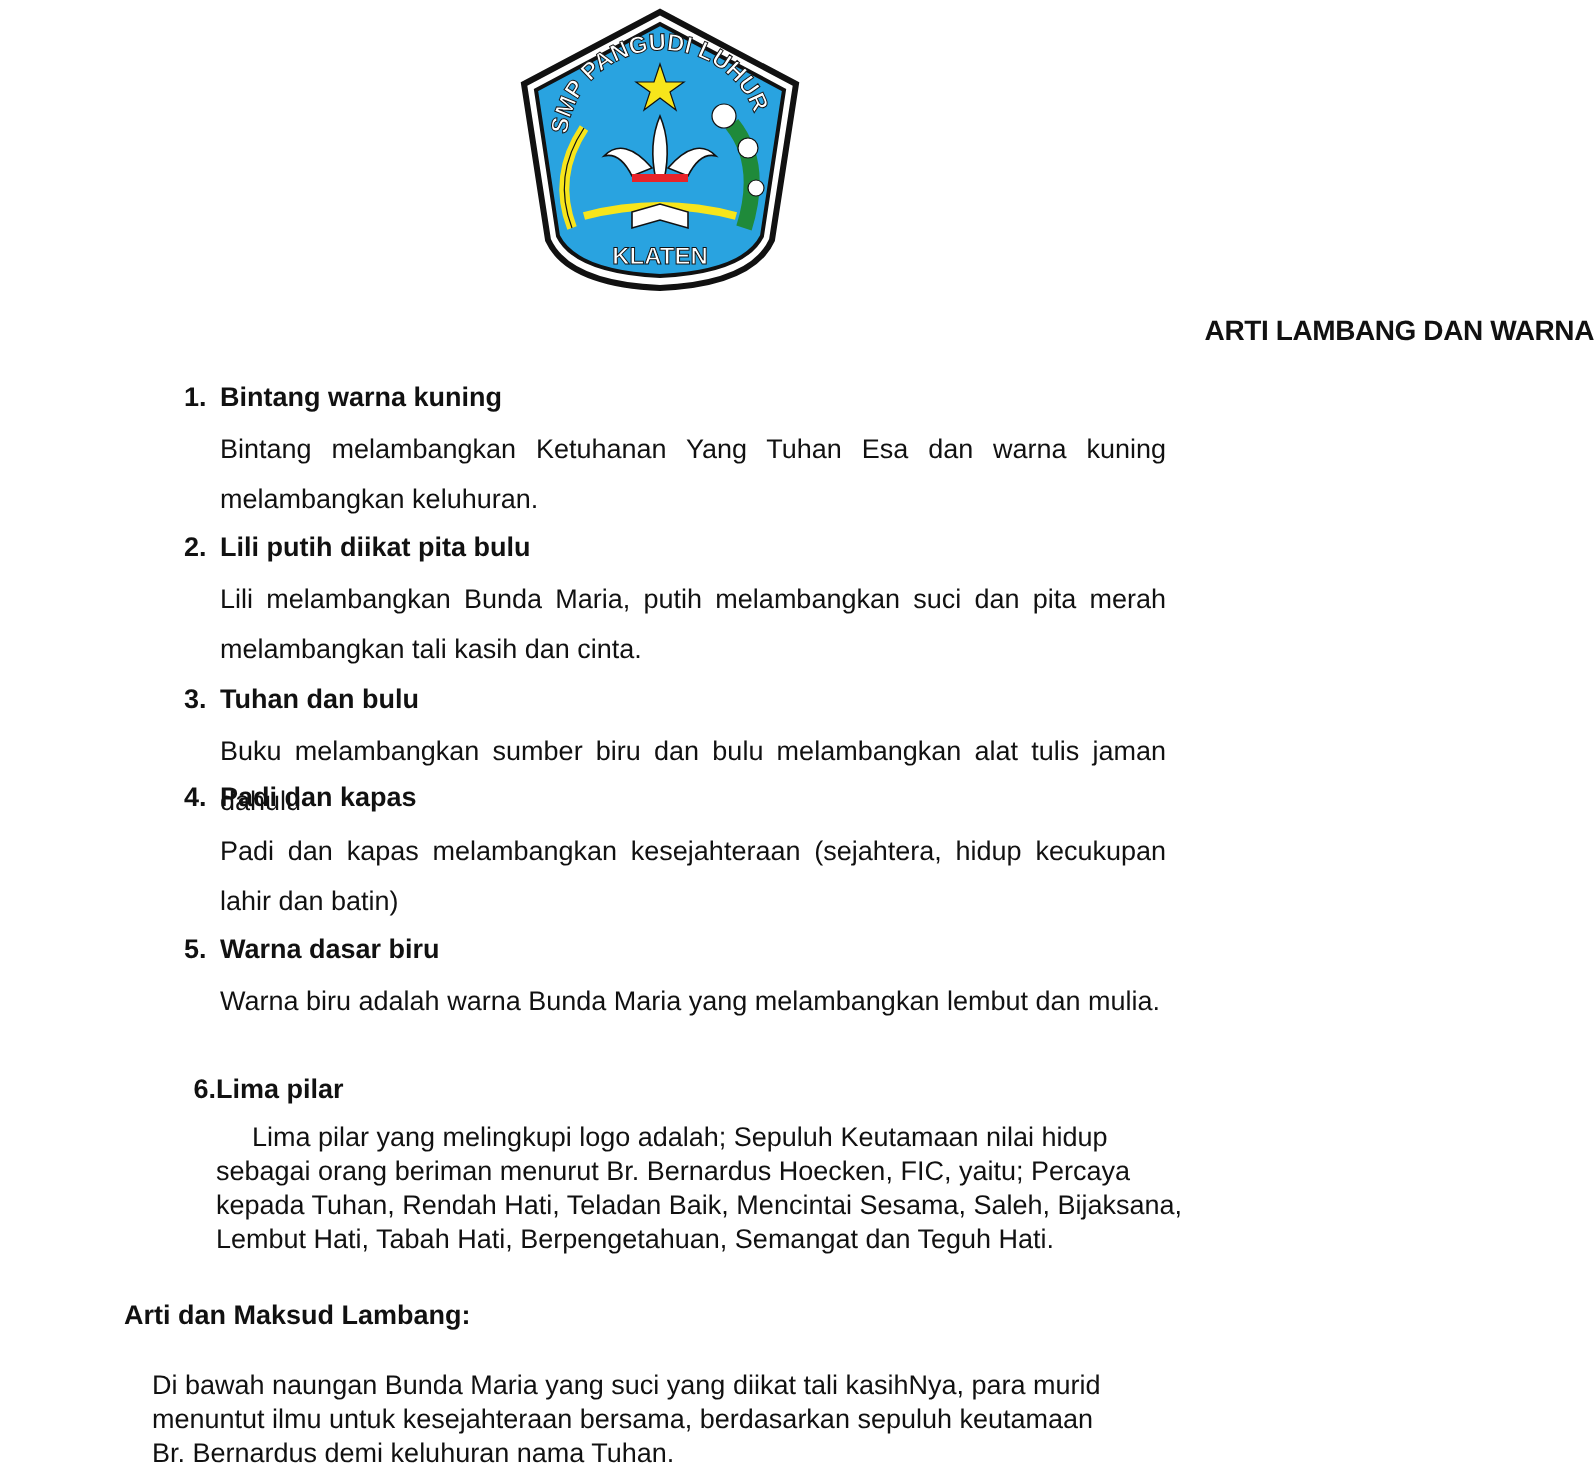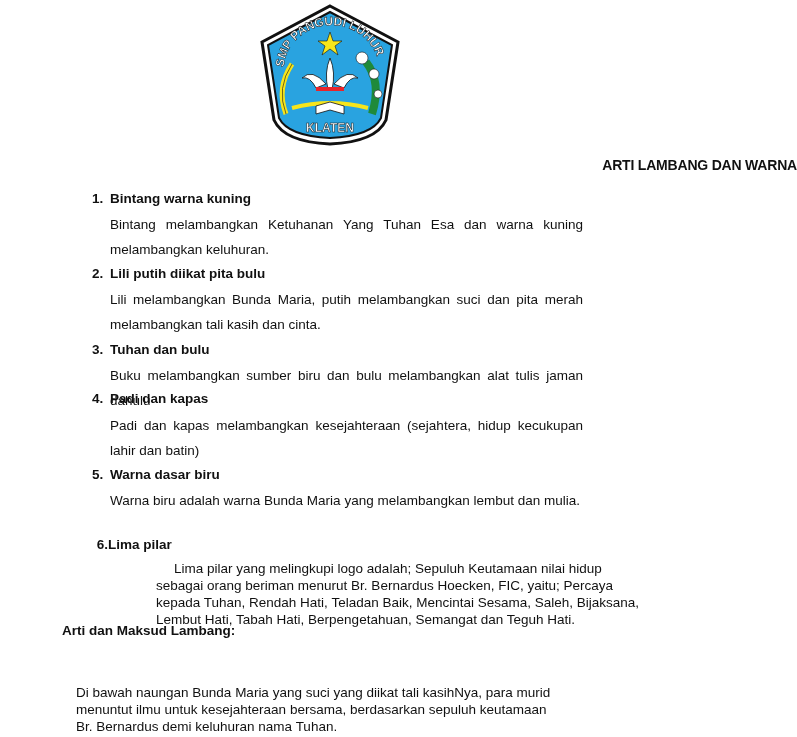--- a/index.html
+++ b/index.html
@@ -8,22 +8,22 @@
   .logo { position:absolute; left:256px; top:2px; width:148px; height:146px; }
   .title { position:absolute; left:0; width:797px; top:157px; text-align:right;
            font-weight:bold; font-size:14px; letter-spacing:-0.2px; }
   .item-head { position:absolute; left:92px; font-weight:bold; font-size:13.5px; }
   .item-head .num { display:inline-block; width:18px; }
   .item-body { position:absolute; left:110px; width:473px; font-size:13.5px;
                line-height:25px; text-align:justify; text-align-last:left; }
   .item6-head { position:absolute; left:88px; top:537px; font-weight:bold; font-size:13.5px;text-align:right; }
   .item6-head .num { display:inline-block; width:20px; }
   .item6-body { position:absolute; left:108px; top:560px; width:485px; font-size:13.5px;
-                line-height:17px; text-indent:18px;margin-left:48px; }
-  .arti-head { position:absolute; left:62px; top:623px; font-weight:bold; font-size:13.5px; }
+                line-height:17px; text-indent:18px; }
+  .arti-head { position:absolute; left:62px; top:650px; font-weight:bold; font-size:13.5px; }
   .arti-body { position:absolute; left:76px; top:684px; width:480px; font-weight:normal;
                font-size:13.5px; line-height:17px; }
 </style>
 </head>
 <body>
 
 <div class="logo">
   <svg width="148" height="146" viewBox="0 0 148 146">
     <defs>
       <path id="arcTop" d="M 28 62 A 48 46 0 0 1 122 58"></path>

